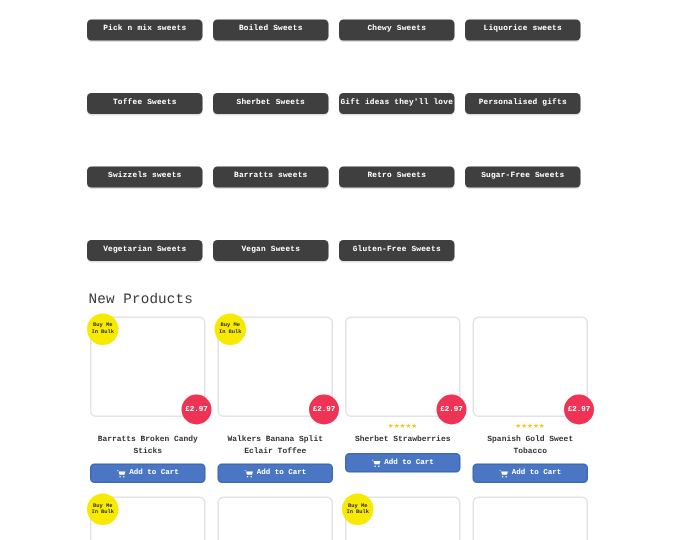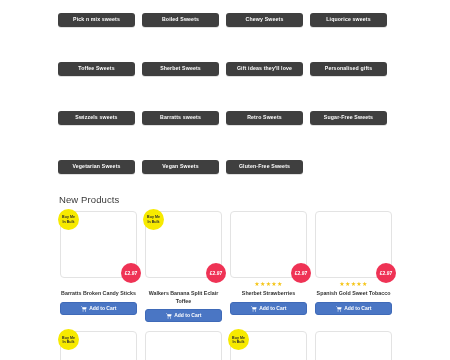--- a/index.html
+++ b/index.html
@@ -2,21 +2,21 @@
 <html><head>
 <meta charset="utf-8">
 <style>
   * { box-sizing: border-box; margin: 0; padding: 0; }
   html, body {
     width: 450px; height: 360px;
     background: #ffffff;
     font-family: "Liberation Sans", sans-serif;
     overflow: hidden;
   }
-  .page { position: relative; width: 390px; height: 360px; }
+  .page { position: relative; width: 390px; height: 360px; font-family: Liberation Mono, monospace; }
 
   
   .cat-grid {
     position: absolute;
     left: 58px; top: 13px;
     width: 336px;
   }
   .cat-row {
     display: flex;
     gap: 7px;

